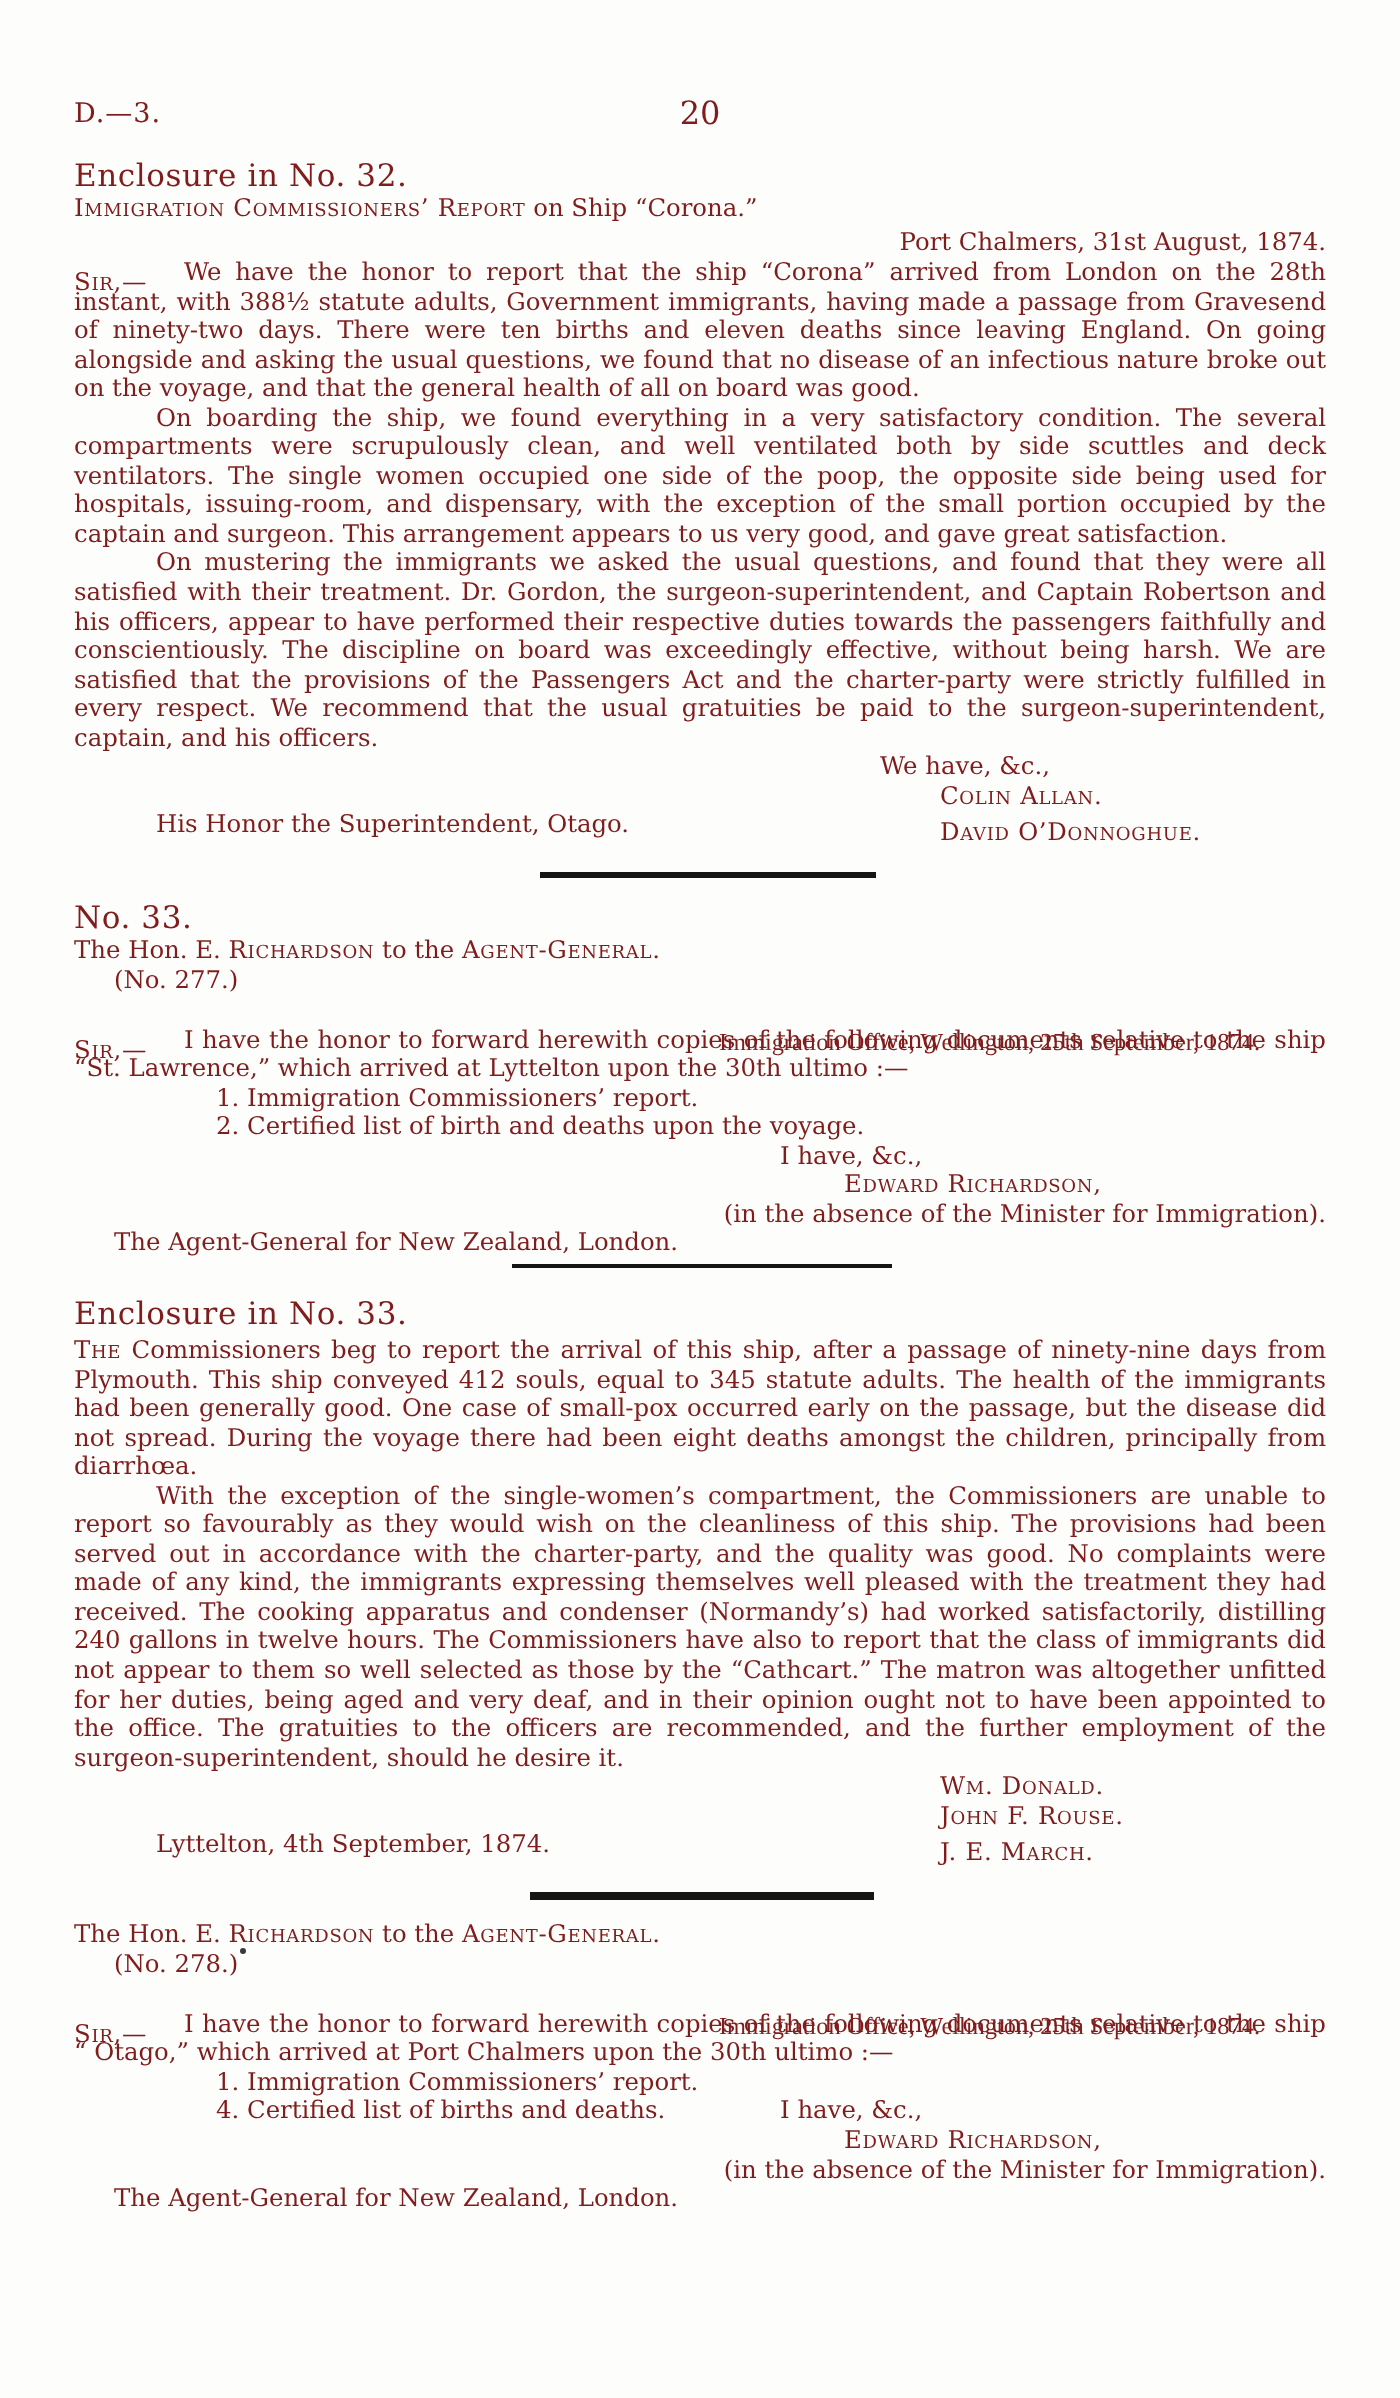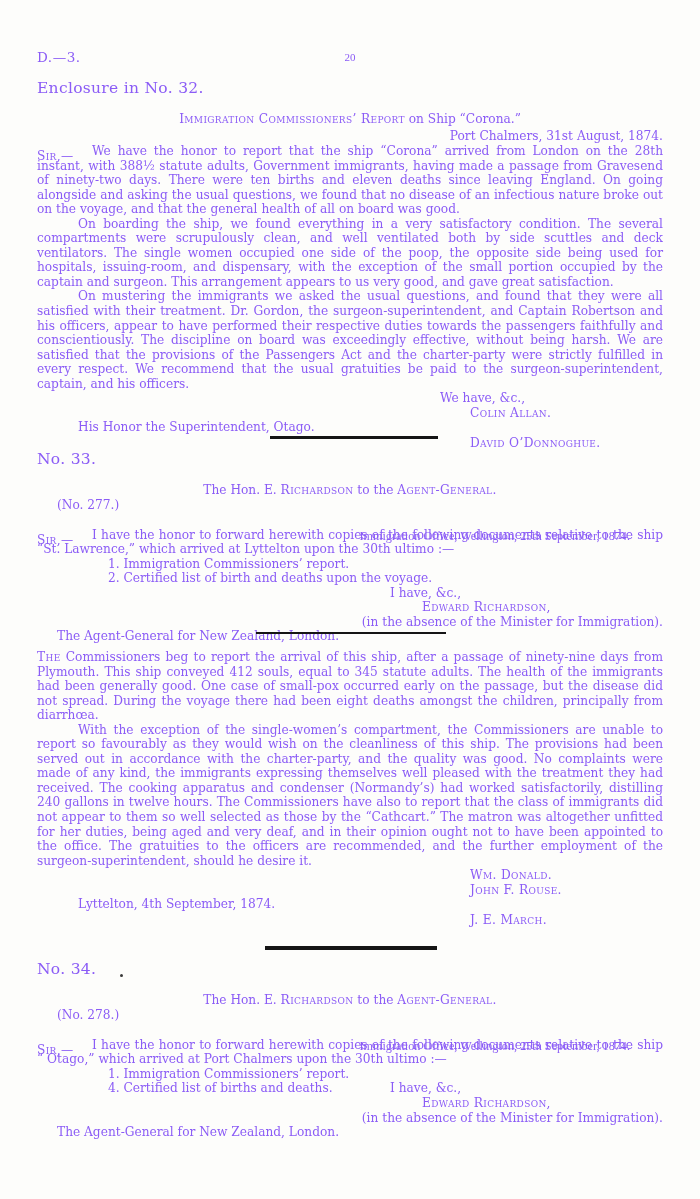--- a/index.html
+++ b/index.html
@@ -1,46 +1,46 @@
 <!DOCTYPE html>
 <html><head>
 <meta charset="utf-8">
 <style>
   html,body{margin:0;padding:0;}
   body{width:700px;height:1199px;background:#e9e9e9;overflow:hidden;}
   .page{
     position:relative;width:700px;height:1199px;background:#fdfdfb;
-    color:#8b5cf6;font-family:"DejaVu Serif", serif;
+    color:#7f1d1d;font-family:"DejaVu Serif", serif;
     font-size:12.2px;line-height:14.55px;
   }
   .content{position:absolute;left:37px;top:0;width:626px;}
   .row{position:relative;height:15px;}
   .hdr{position:absolute;top:50px;left:0;width:626px;height:16px;}
   .docref{position:absolute;left:0;top:0;font-size:13.5px;letter-spacing:0.5px;}
-  .pagenum{position:absolute;left:0;right:0;text-align:center;font-size:11px;font-family:Liberation Serif, serif;}
+  .pagenum{position:absolute;left:0;right:0;text-align:center;font-size:16px;}
   section{position:absolute;left:0;width:626px;}
   .s-enc32{top:79px;}
   .s-no33{top:450px;}
   .s-enc33{top:648px;}
   .s-no34{top:960px;}
   .h{text-align:left;font-size:15.5px;line-height:18px;letter-spacing:0.3px;}
-  .csub{text-align:center;font-size:12.2px;line-height:15px;margin-top:15px;}
+  .csub{text-align:left;font-size:12.2px;line-height:15px;margin-top:0;}
   .sc{font-variant:small-caps;letter-spacing:0.35px;}
   .para{margin:0;text-align:justify;}
   .ind55{text-indent:55px;}
   .ind40{text-indent:41px;}
   .noind{text-indent:0;}
   .mt2{margin-top:2px;}
   .sal{position:absolute;left:0;top:0;margin-top:20px;}
   .dr0{position:absolute;right:0;top:0;}
   .dr33{position:absolute;right:33px;top:16px;font-family:Liberation Serif, serif;}
   .at41{position:absolute;left:41px;top:0;white-space:nowrap;}
   .at71{position:absolute;left:71px;top:0;white-space:nowrap;}
   .at353{position:absolute;left:353px;top:0;white-space:nowrap;}
-  .at433{position:absolute;left:433px;top:16px;white-space:nowrap;}
+  .at433{position:absolute;left:433px;top:4px;white-space:nowrap;}
   .vale1{margin-left:403px;white-space:nowrap;}
   .vale2{margin-left:353px;white-space:nowrap;}
   .sig{margin-left:433px;white-space:nowrap;}
   .sig385{margin-left:385px;white-space:nowrap;}
   .note-right{text-align:right;}
   .ml20{margin-left:20px;}
   .ml71{margin-left:71px;}
   .divider{position:absolute;background:#151515;}
   .d1{left:270px;top:436px;width:168px;height:3px;}
   .d2{left:256px;top:632px;width:190px;height:2px;}
@@ -87,32 +87,32 @@
       <p class="para ind55">I have the honor to forward herewith copies of the following documents relative to the ship “St. Lawrence,” which arrived at Lyttelton upon the 30th ultimo :—</p>
       <div class="ml71">1. Immigration Commissioners’ report.</div>
       <div class="ml71">2. Certified list of birth and deaths upon the voyage.</div>
       <div class="vale2">I have, &amp;c.,</div>
       <div class="sig385 sc">Edward Richardson,</div>
       <div class="note-right">(in the absence of the Minister for Immigration).</div>
       <div class="ml20">The Agent-General for New Zealand, London.</div>
     </section>
 
     <section class="s-enc33">
+      <div class="h">Enclosure in No. 33.</div>
       <p class="para noind mt2"><span class="sc">The</span><span> Commissioners beg to report the arrival of this ship, after a passage of ninety-nine days from Plymouth.  This ship conveyed 412 souls, equal to 345 statute adults.  The health of the immigrants had been generally good.  One case of small-pox occurred early on the passage, but the disease did not spread.  During the voyage there had been eight deaths amongst the children, principally from diarrhœa.</span></p>
       <p class="para ind40">With the exception of the single-women’s compartment, the Commissioners are unable to report so favourably as they would wish on the cleanliness of this ship.  The provisions had been served out in accordance with the charter-party, and the quality was good.  No complaints were made of any kind, the immigrants expressing themselves well pleased with the treatment they had received.  The cooking apparatus and condenser (Normandy’s) had worked satisfactorily, distilling 240 gallons in twelve hours.  The Commissioners have also to report that the class of immigrants did not appear to them so well selected as those by the “Cathcart.”  The matron was altogether unfitted for her duties, being aged and very deaf, and in their opinion ought not to have been appointed to the office.  The gratuities to the officers are recommended, and the further employment of the surgeon-superintendent, should he desire it.</p>
       <div class="sig sc">Wm. Donald.</div>
       <div class="sig sc">John F. Rouse.</div>
       <div class="row">
         <span class="at41">Lyttelton, 4th September, 1874.</span>
         <span class="at433 sc">J. E. March.</span>
       </div>
     </section>
 
     <section class="s-no34">
-      <div class="h">No. 34.</div>
       <div class="csub"><span>The Hon. E. </span><span class="sc">Richardson</span><span> to the </span><span class="sc">Agent-General.</span></div>
       <div class="ml20">(No. 278.)</div>
       <div class="row">
         <span class="sal sc">Sir,—</span>
         <span class="dr33">Immigration Office, Wellington, 25th September, 1874.</span>
       </div>
       <p class="para ind55">I have the honor to forward herewith copies of the following documents relative to the ship “ Otago,” which arrived at Port Chalmers upon the 30th ultimo :—</p>
       <div class="ml71">1. Immigration Commissioners’ report.</div>
       <div class="row">
         <span class="at71">4. Certified list of births and deaths.</span>

